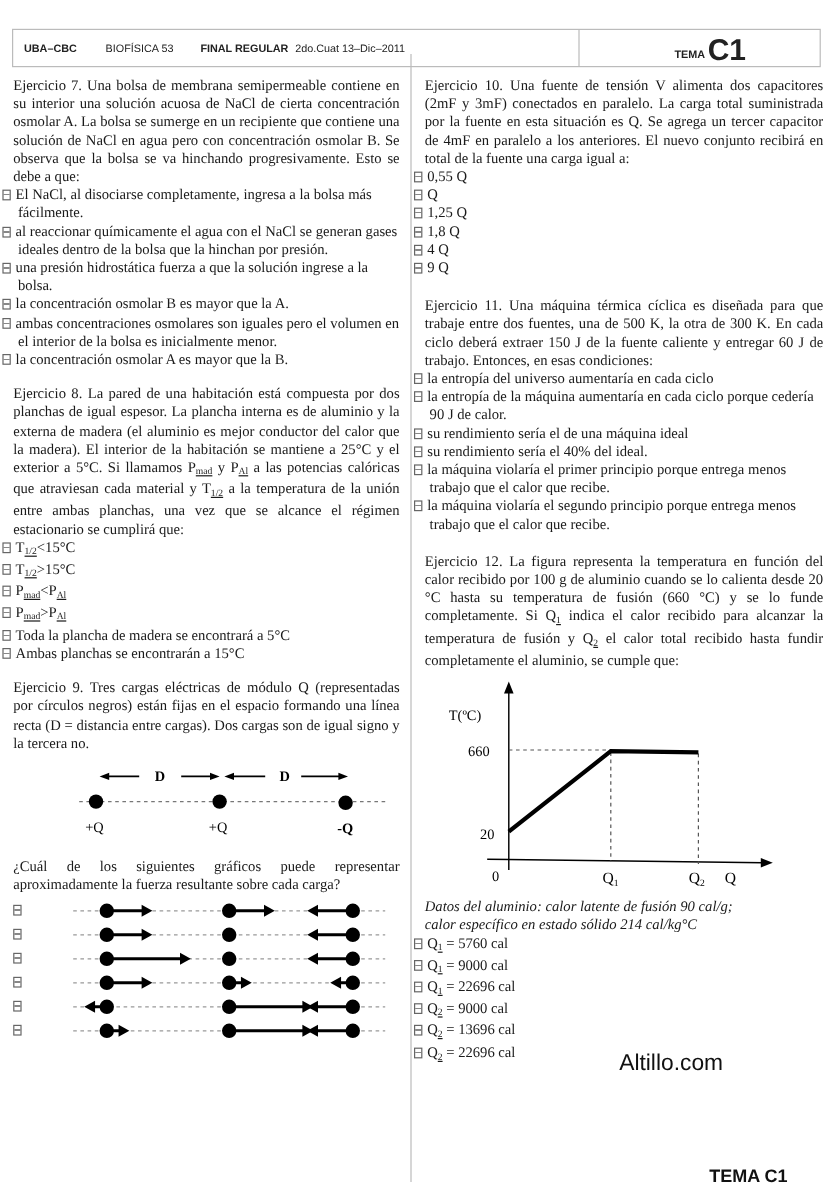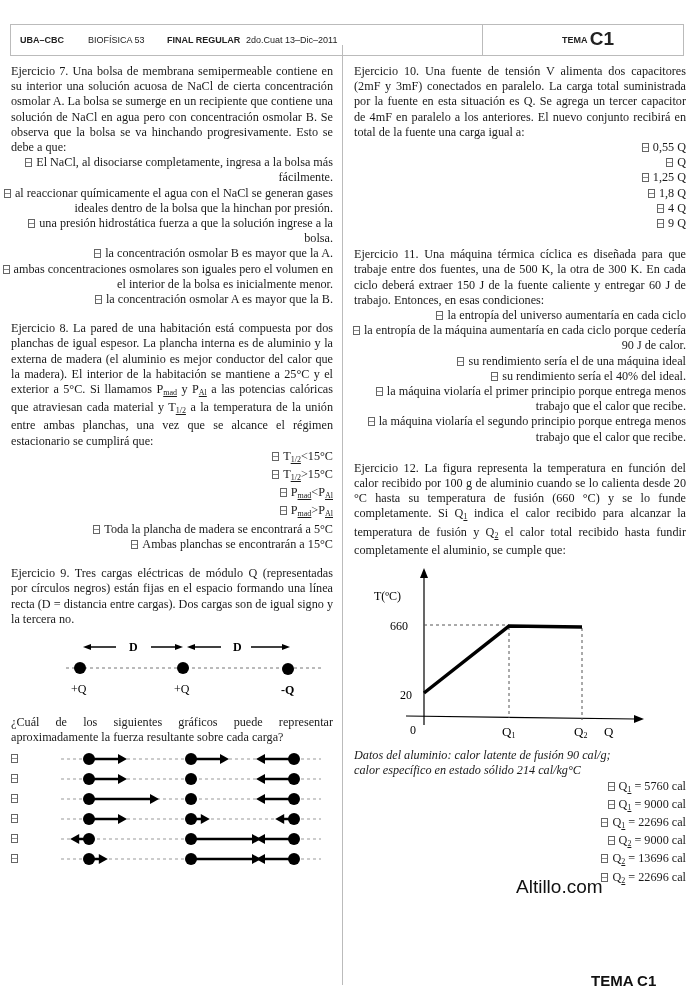--- a/index.html
+++ b/index.html
@@ -4,29 +4,29 @@
 <style>
   html, body { margin:0; padding:0; background:#fff; }
   body { width:700px; height:995px; position:relative; overflow:hidden; color:#1a1a1a;
          font-family:"Liberation Serif", "DejaVu Serif", serif; }
   .hdr { position:absolute; left:10px; top:24px; width:672px; height:30px; border:1px solid #bbb;
          font-family:"Liberation Sans","DejaVu Sans",sans-serif; font-size:9px; color:#222; }
   .hdr .cell { position:absolute; top:10px; white-space:nowrap; }
   .hdr .b { font-weight:bold; }
   .hdr .sep { position:absolute; left:471px; top:0; width:1px; height:30px; background:#bbb; }
   .hdr .tema { position:absolute; left:551px; top:3px; font-weight:bold; font-size:9px; }
-  .hdr .tema .big { font-size:19px; vertical-align:-2px; }
+  .hdr .tema .big { font-size:25px; vertical-align:-2px; }
   .col { position:absolute; font-size:12.2px; line-height:15.2px; }
   .left { left:11px; top:64px; width:322px; }
   .right { left:354px; top:64px; width:332px; }
   .divider { position:absolute; left:342px; top:45px; width:1px; height:940px; background:#bbb; }
   p { margin:0; text-align:justify; }
   .ex { margin-bottom:14px; }
   .ex b { font-weight:normal; }
-  .opt { padding-left:4px; text-indent:-13px; text-align:right; }
+  .opt { padding-left:4px; text-indent:-13px; text-align:left; }
   .chk { display:inline-block; width:7px; height:9px; border:1px solid #666; margin-right:4px;
          vertical-align:-1px; font-size:0; box-sizing:border-box; background:linear-gradient(#fff 40%, #888 40%, #888 55%, #fff 55%); }
   sub.s { font-size:8px; vertical-align:-2px;text-decoration:underline; }
   .fig { display:block; }
   .ital { font-style:italic; text-align:left; }
   .watermark { position:absolute; left:516px; top:876px; font-family:"Liberation Sans","DejaVu Sans",sans-serif;
                font-size:19px; color:#111; }
   .footer { position:absolute; left:591px; top:972px; font-family:"Liberation Sans","DejaVu Sans",sans-serif;
             font-size:15px; font-weight:bold; color:#111; }
   .forces { position:relative; height:150px; }

